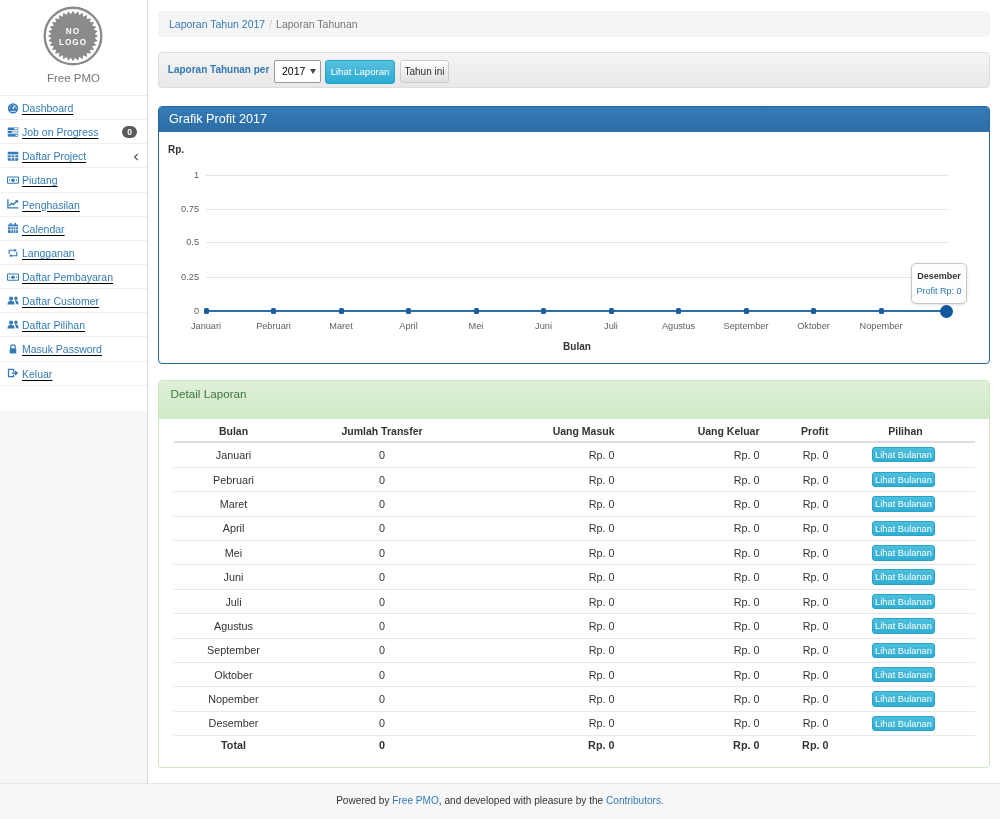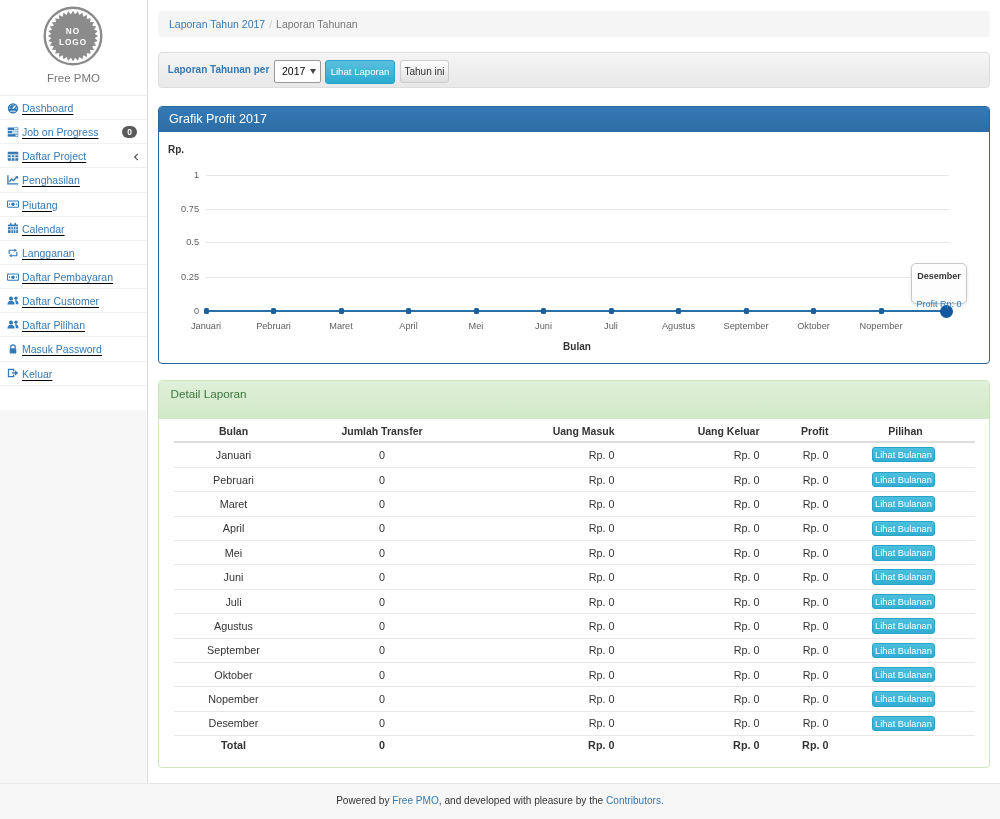--- a/index.html
+++ b/index.html
@@ -36,21 +36,21 @@
 .ylab { position:absolute; right:801px; height:11px; line-height:11px; font-size:9.2px; color:#606060; }
 .grid { position:absolute; left:206px; width:742.5px; height:1px; background:#e6e6e6; }
 .sline { position:absolute; left:206px; top:309.8px; width:741px; height:2.4px; background:#2a6fa8; }
 .mark { position:absolute; top:308.3px; width:5.4px; height:5.4px; border-radius:1.6px; background:#1d5f9b; }
 .bigdot { position:absolute; left:940px; top:304.5px; width:13px; height:13px; border-radius:50%; background:#11589e; }
 .xlab { position:absolute; top:321px; width:70px; height:11px; line-height:11px; text-align:center; font-size:9.2px; color:#606060; }
 .rp { position:absolute; left:168px; top:144px; font-size:10px; font-weight:bold; color:#333; }
 .bulan { position:absolute; left:542px; top:341px; width:70px; text-align:center; font-size:10px; font-weight:bold; color:#333; }
 #tip { position:absolute; left:911px; top:263px; width:56px; height:41px; background:#fdfdfd; border:1px solid #c8c8c8; border-radius:5px; box-shadow:0 1px 3px rgba(0,0,0,0.12); text-align:center; }
 #tip .t1 { margin-top:6.5px; font-size:9px; font-weight:bold; color:#333; }
-#tip .t2 { margin-top:18px; font-size:9px; color:#337ab7; }
+#tip .t2 { margin-top:5px; font-size:9px; color:#337ab7; }
 
 #detailp { position:absolute; left:158px; top:380px; width:832px; height:387.5px; border:1px solid #cfe6bd; border-radius:4px; background:#fff; }
 #detailp .hd { height:38px; line-height:26.5px; background:linear-gradient(#dff0d8,#d0e9c6); color:#3c763d; font-size:11.7px; padding-left:11.5px; border-radius:3px 3px 0 0; }
 #rtable { position:absolute; left:173.5px; top:423px; width:801px; border-collapse:collapse; table-layout:fixed; }
 #rtable th { font-size:10.5px; font-weight:bold; color:#333; height:18.5px; border-bottom:2px solid #ddd; padding:0 8px 2px; }
 #rtable td { font-size:10.8px; color:#333; height:24.4px; border-bottom:1px solid #e8e8e8; padding:0 8px; }
 #rtable tbody tr:first-child td { height:25.9px; }
 #rtable tr.tot td { padding-bottom:7px; }
 #rtable .btnxs { position:relative; left:-2px; }
 #rtable tr.tot td { border-bottom:none; font-weight:bold; }
@@ -103,30 +103,30 @@
               <g stroke="#fff" stroke-width="1.2">
                 <line x1="1" y1="6.4" x2="15" y2="6.4"></line>
                 <line x1="1" y1="10.2" x2="15" y2="10.2"></line>
                 <line x1="5.7" y1="6.4" x2="5.7" y2="14.2"></line>
                 <line x1="10.4" y1="6.4" x2="10.4" y2="14.2"></line>
               </g>
             </svg><span class="mt">Daftar Project</span><svg class="chev" width="6" height="8" viewBox="0 0 6 8">
               <path d="M4.8 0.8 L1.6 4 L4.8 7.2" stroke="#555" stroke-width="1.2" fill="none"></path>
             </svg></li>
 <li><svg class="mi" width="12" height="12" viewBox="0 0 16 16">
-              <path d="M1.2 1.5 V13.2 H15" stroke="#337ab7" stroke-width="1.8" fill="none"></path>
-              <path d="M3 10.5 L6.2 7 L8.6 8.8 L13.5 3.8" stroke="#337ab7" stroke-width="1.9" fill="none"></path>
-              <path d="M10.8 3 h4 v4z" fill="#337ab7"></path>
-            </svg><span class="mt">Penghasilan</span></li>
-<li><svg class="mi" width="12" height="12" viewBox="0 0 16 16">
               <rect x="0.7" y="4" width="14.6" height="8.4" rx="0.8" fill="none" stroke="#337ab7" stroke-width="1.4"></rect>
               <circle cx="8" cy="8.2" r="2.3" fill="#337ab7"></circle>
               <rect x="2.6" y="7.2" width="1.3" height="2" fill="#337ab7"></rect>
               <rect x="12.1" y="7.2" width="1.3" height="2" fill="#337ab7"></rect>
             </svg><span class="mt">Piutang</span></li>
+<li><svg class="mi" width="12" height="12" viewBox="0 0 16 16">
+              <path d="M1.2 1.5 V13.2 H15" stroke="#337ab7" stroke-width="1.8" fill="none"></path>
+              <path d="M3 10.5 L6.2 7 L8.6 8.8 L13.5 3.8" stroke="#337ab7" stroke-width="1.9" fill="none"></path>
+              <path d="M10.8 3 h4 v4z" fill="#337ab7"></path>
+            </svg><span class="mt">Penghasilan</span></li>
 <li><svg class="mi" width="12" height="12" viewBox="0 0 16 16">
               <rect x="1.3" y="3.4" width="13.4" height="11.2" rx="0.8" fill="#337ab7"></rect>
               <rect x="4" y="1" width="1.8" height="3.6" rx="0.8" fill="#337ab7"></rect>
               <rect x="10.2" y="1" width="1.8" height="3.6" rx="0.8" fill="#337ab7"></rect>
               <line x1="1.3" y1="6.3" x2="14.7" y2="6.3" stroke="#fff" stroke-width="1.1"></line>
               <g stroke="#fff" stroke-width="1">
                 <line x1="5.3" y1="6.3" x2="5.3" y2="14.6"></line>
                 <line x1="8.5" y1="6.3" x2="8.5" y2="14.6"></line>
                 <line x1="11.7" y1="6.3" x2="11.7" y2="14.6"></line>
                 <line x1="1.3" y1="10.3" x2="14.7" y2="10.3"></line>

